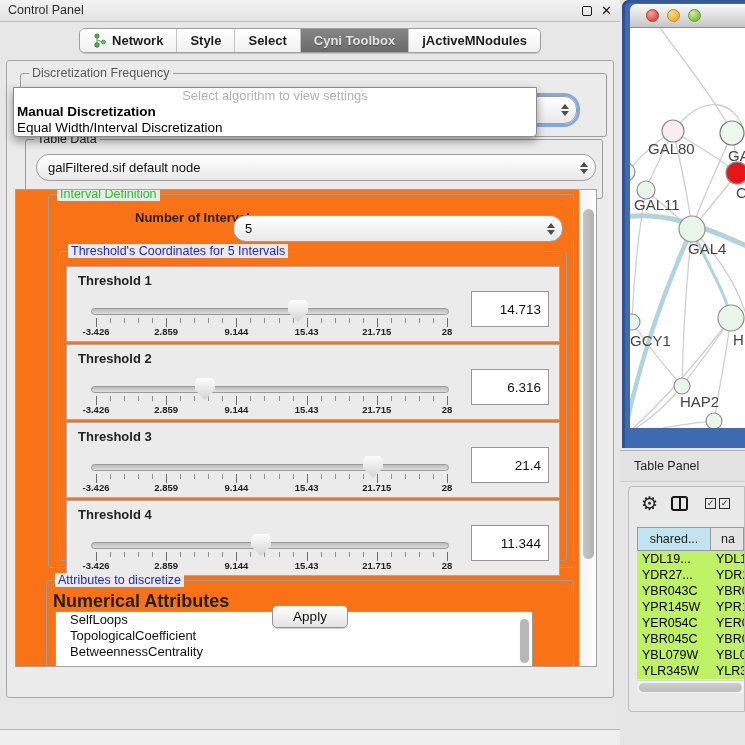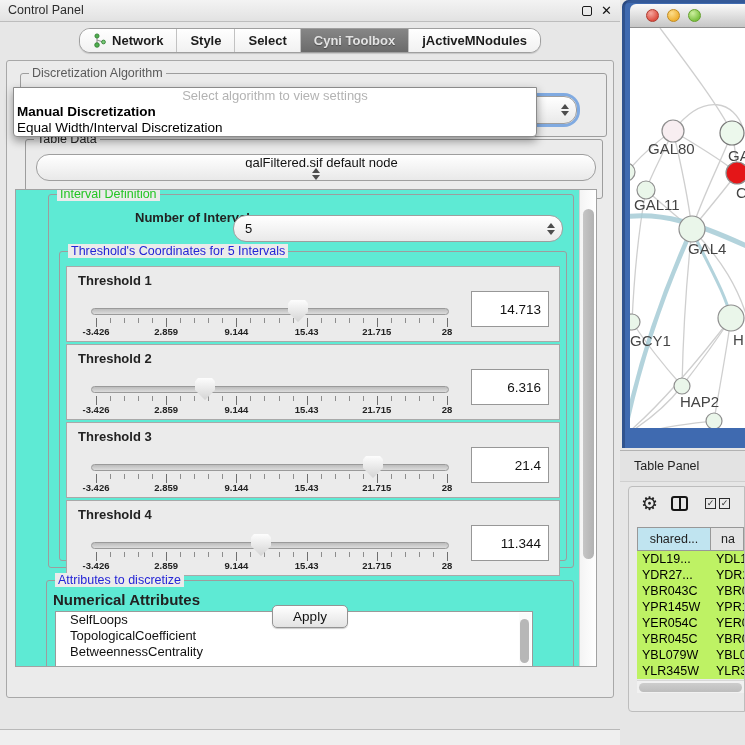--- a/index.html
+++ b/index.html
@@ -10,21 +10,21 @@
   
   #control-panel { left:0; top:0; width:620px; height:745px; background:#e7e7e7; }
   #titlebar { left:0; top:0; width:620px; height:22px; background:linear-gradient(#f3f3f3,#e2e2e2); border-bottom:1px solid #bdbdbd; }
   #titlebar .title { position:absolute; left:8px; top:3px; font-size:12.5px; color:#2d2d2d; }
   .win-btn { position:absolute; top:4px; cursor:default; }
   #float-btn { right:28px; width:10px; height:10px; border:1.6px solid #1b1b1b; border-radius:2px; top:6px; }
   #close-btn { right:8px; font-size:13px; font-weight:bold; color:#111; top:3px; }
 
   
   .seg-bar { display:flex; justify-content:center; }
-  .seg { display:flex; border:1px solid #9f9f9f; border-radius:11px; overflow:hidden; background:#fdfdfd; box-shadow:0 1px 1px rgba(0,0,0,.15); }
+  .seg { display:flex; border:1px solid #9f9f9f; border-radius:6px; overflow:hidden; background:#fdfdfd; box-shadow:0 1px 1px rgba(0,0,0,.15); }
   .seg-item { padding:4px 13px; font-size:13px; font-weight:bold; color:#1c1c1c; background:linear-gradient(#ffffff,#f1f1f1); border-right:1px solid #c2c2c2; white-space:nowrap; display:flex; align-items:center; gap:5px; }
   .seg-item:last-child { border-right:none; }
   .seg-item.sel { background:linear-gradient(#868686,#6b6b6b); color:#e3e3e3; text-shadow:0 1px 1px rgba(0,0,0,.35); }
   #top-tabs { left:0; top:28px; width:620px; }
   #bottom-tabs { left:0; top:702px; width:620px; }
 
   
   #outer-panel { left:6px; top:60px; width:608px; height:638px; background:#ebebeb; border:1px solid #a8a8a8; border-radius:3px; }
 
   .groupbox { position:absolute; border:1px solid #9d9d9d; border-radius:3px; }
@@ -40,24 +40,24 @@
   
   #algo-group { left:13px; top:12px; width:587px; height:64px; }
   #algo-group .grouplegend { color:#5a5a5a; }
   #algo-combo { left:10px; top:22px; width:546px; height:28px; box-shadow:0 0 0 3px rgba(92,148,222,.75); }
   #algo-popup { left:6px; top:26px; width:524px; height:50px; background:#ffffff; border:1px solid #8b8b8b; border-radius:0 0 4px 4px; box-shadow:0 4px 10px rgba(0,0,0,.4); z-index:50; }
   #algo-popup .ph { text-align:center; color:#b3b3b3; font-size:13px; height:16px; line-height:16px; }
   #algo-popup .opt { font-size:13.5px; padding-left:3px; height:16px; line-height:16px; color:#000; }
   #algo-popup .opt.b { font-weight:bold; }
 
   #tabledata-group { left:18px; top:78px; width:578px; height:60px; }
-  #tabledata-combo { left:10px; top:14px; width:560px; height:27px;flex-direction:column; }
-
-  
-  #scrollpane { left:8px; top:128px; width:582px; height:478px; border:1px solid #a2a2a2; background:#5eead4; overflow:hidden; }
+  #tabledata-combo { left:10px; top:14px; width:560px; height:27px; }
+
+  
+  #scrollpane { left:8px; top:128px; width:582px; height:478px; border:1px solid #a2a2a2; background:#f97316; overflow:hidden; }
   #vscroll { position:absolute; right:0; top:0; width:17px; height:100%; background:linear-gradient(to right,#f4f4f4,#ffffff); border-left:1px solid #d2d2d2; }
   #vscroll .thumb { position:absolute; left:3px; top:19px; width:11px; height:350px; background:linear-gradient(to right,#c6c6c6,#b2b2b2); border-radius:6px; }
 
   #interval-group { left:32px; top:4px; width:526px; height:374px; }
   #interval-group > .grouplegend { color:#23c523; }
   #noi-label { position:absolute; left:38px; top:15px; font-weight:bold; font-size:13px;padding-left:48px; }
   #noi-combo { left:184px; top:20px; width:330px; height:27px; }
 
   #thresh-group { left:10px; top:56px; width:508px; height:310px; }
   #thresh-group > .grouplegend { color:#2424d6; }
@@ -69,21 +69,21 @@
   .th-ticks { position:absolute; left:29px; top:51px; width:351px; height:9px;
       background-image:repeating-linear-gradient(to right,#8d8d8d 0 1px,transparent 1px 14.04px);
       background-size:100% 5px; background-repeat:no-repeat; }
   .th-ticks .mt { position:absolute; top:0; width:1px; height:9px; background:#6f6f6f; }
   .th-scale { position:absolute; left:29px; top:59px; width:351px; height:11px; }
   .th-scale span { position:absolute; transform:translateX(-50%); font-size:9.5px; font-weight:bold; color:#222; white-space:nowrap; }
   .th-value { position:absolute; right:10px; top:24px; width:78px; height:36px; background:#fff; border:1px solid #979797; font-size:13.5px; text-align:right; padding-right:7px; font-family:inherit; color:#111; }
 
   #attr-group { left:30px; top:390px; width:528px; height:200px; }
   #attr-group > .grouplegend { color:#2424d6; }
-  #attr-header { position:absolute; left:6px; top:10px; font-weight:bold; font-size:15px; }
+  #attr-header { position:absolute; left:6px; top:10px; font-weight:bold; font-size:18px; }
   #attr-list { position:absolute; left:8px; top:30px; width:478px; height:160px; background:#fff; border:1px solid #9a9a9a; }
   #attr-list .item { font-size:13px; height:16px; line-height:16px; padding-left:14px; color:#111; }
   #attr-list .sb { position:absolute; right:1px; top:1px; width:12px; bottom:1px; background:#fbfbfb; }
   #attr-list .sb .thumb { position:absolute; left:1px; top:6px; width:9px; height:44px; background:#b7b7b7; border-radius:5px; }
 
   #apply-strip { left:6px; top:666px; width:608px; height:34px; display:flex; justify-content:center; align-items:center; }
   #apply-btn { padding:3px 20px; font-size:13.5px; color:#111; background:linear-gradient(#ffffff,#e3e3e3); border:1px solid #949494; border-radius:5px; box-shadow:0 1px 1px rgba(0,0,0,.2); }
 
   #footer-line { left:0; top:729px; width:745px; height:16px; background:#efefef; border-top:1px solid #b9b9b9; }
 
@@ -154,21 +154,21 @@
         </div>
       <div class="seg-item">
           <span>jActiveMNodules</span>
         </div>
     </div>
   </div>
 
   <div id="outer-panel" class="abs">
 
     <div id="algo-group" class="groupbox">
-      <span class="grouplegend">Discretization Algorithm</span>
+      <span class="grouplegend">Discretization Frequency</span>
       <div id="algo-combo" class="combo">
         <span class="val"></span>
         <span class="spinner">
             <span class="tri-up"></span>
             <span class="tri-dn"></span>
           </span>
       </div>
     </div>
 
     <div id="algo-popup" class="abs">

